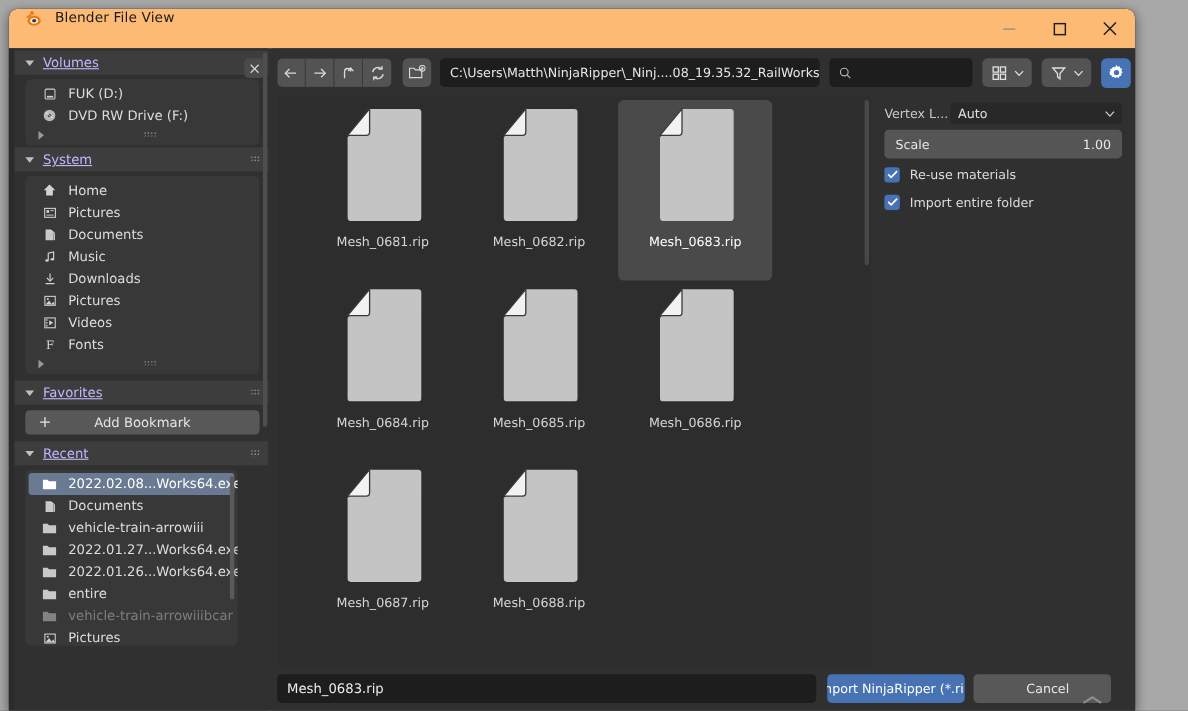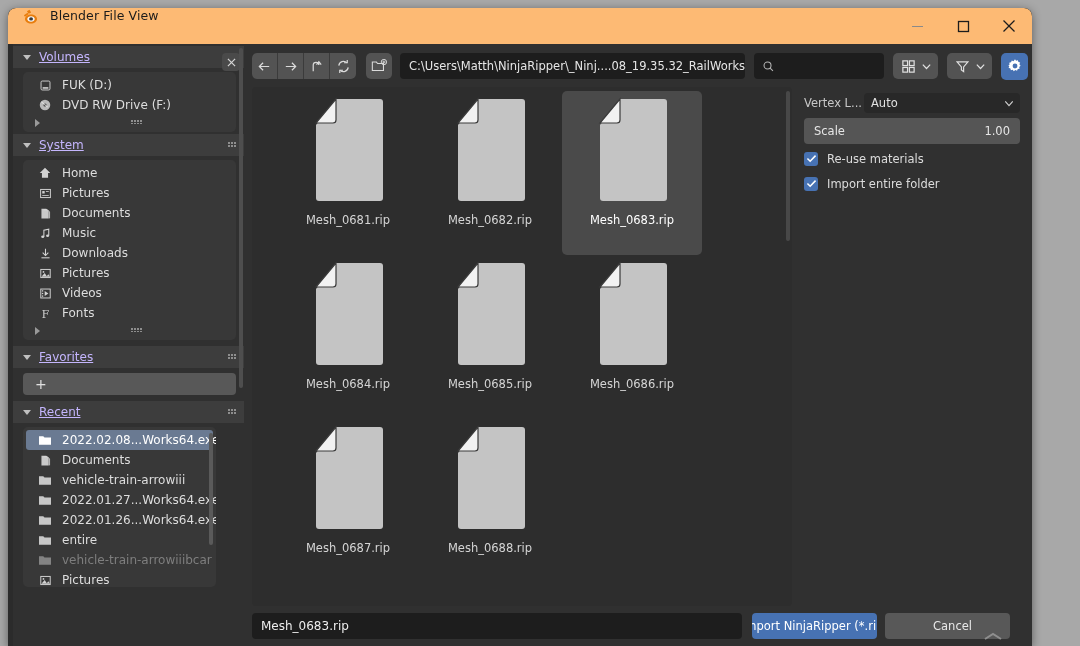--- a/index.html
+++ b/index.html
@@ -380,20 +380,21 @@
         </div>
       </div>
 
       <div class="sec-header" style="margin-top:6px">
         <div class="tri"></div>
         <div class="sec-title">Favorites</div>
         <div class="grip"></div>
       </div>
       <div class="bookmark-btn">
         <span class="plus">+</span>
+        <span class="lbl">Add Bookmark</span>
       </div>
 
       <div class="sec-header" style="margin-top:6px">
         <div class="tri"></div>
         <div class="sec-title">Recent</div>
         <div class="grip"></div>
       </div>
       <div id="recent-panel">
         <div class="row sel">
           <span class="ic">

